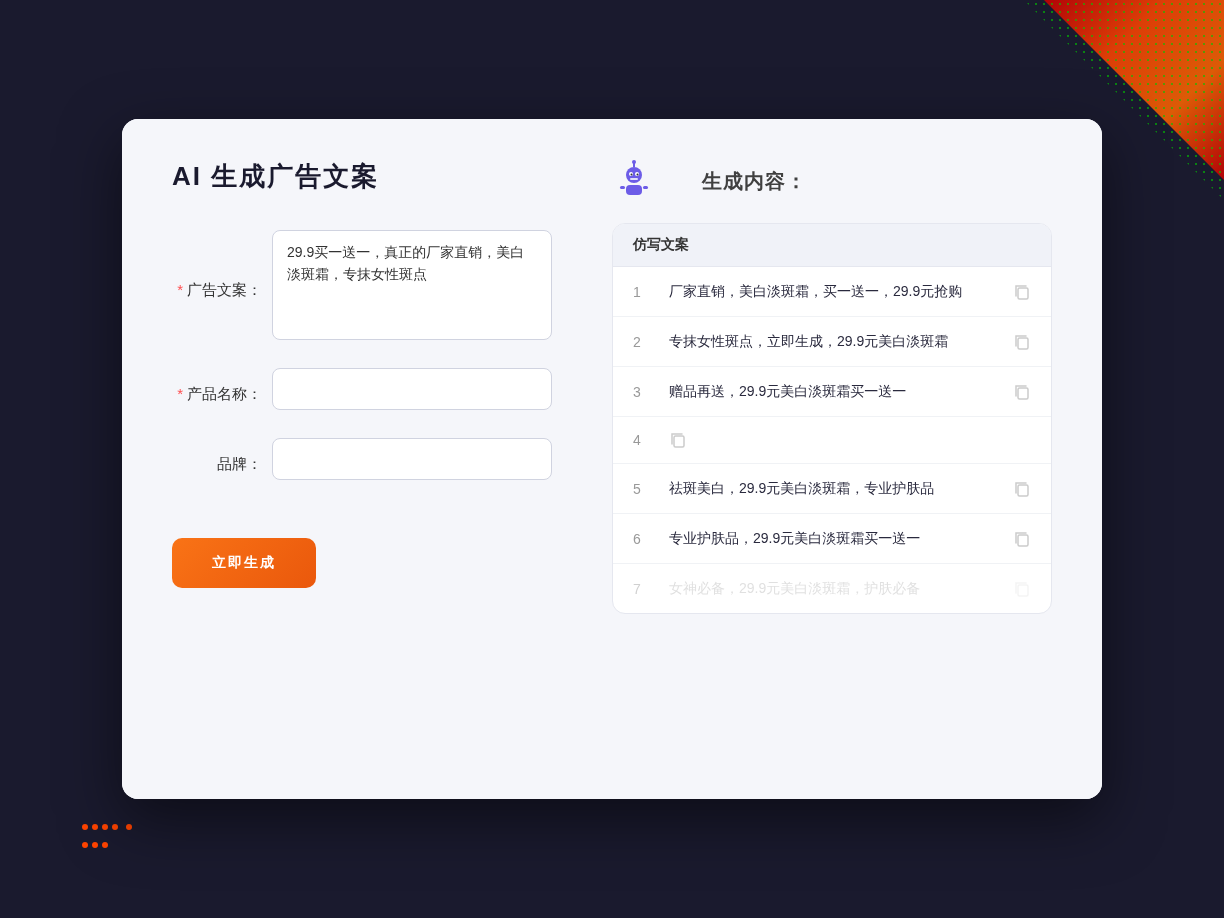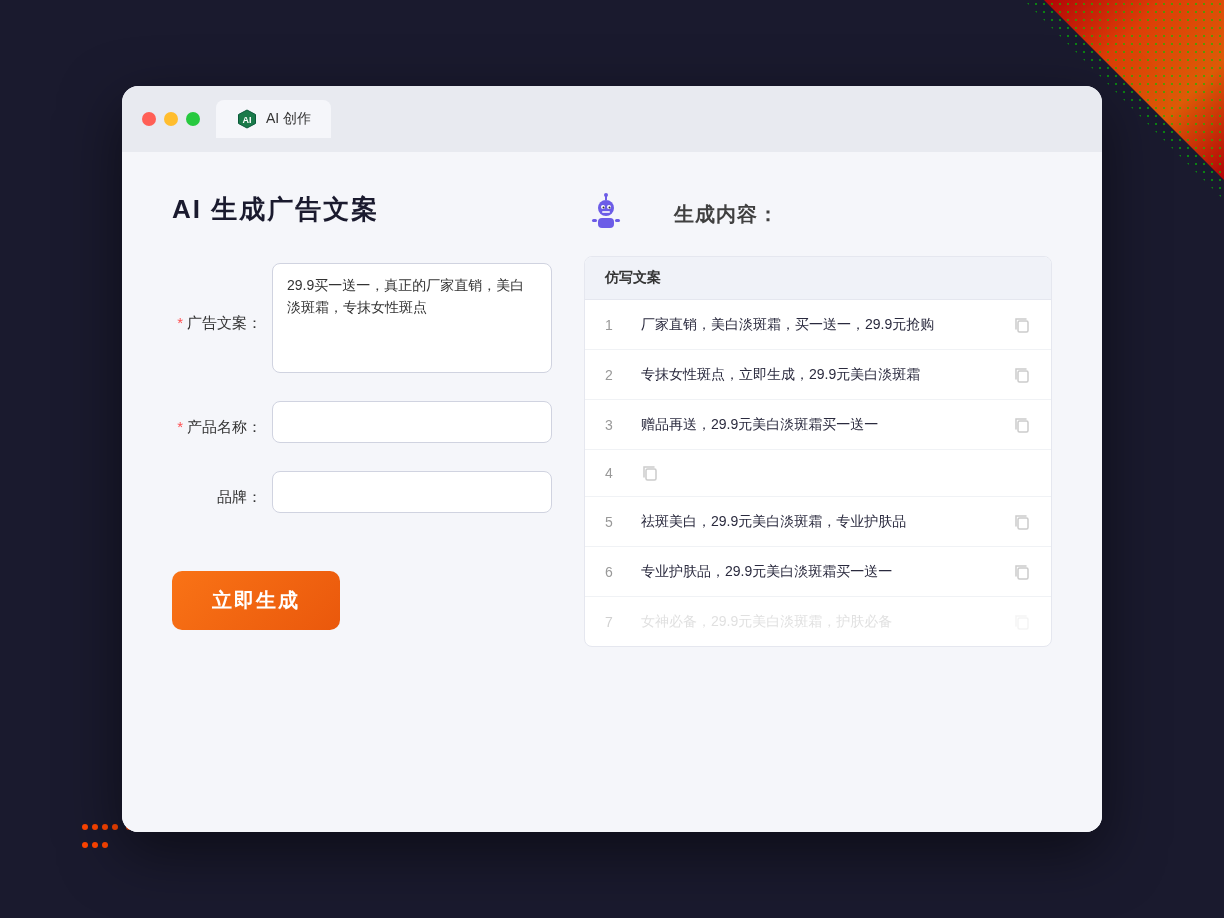--- a/index.html
+++ b/index.html
@@ -99,21 +99,21 @@
       gap: 8px;
       font-size: 14px;
       color: #333;
     }
 
     
     .content-area {
       background: #f5f6fa;
       padding: 40px 50px;
       display: flex;
-      gap: 32px;
+      gap: 60px;
       min-height: 680px;
     }
 
     
     .left-panel {
       flex: 0 0 380px;
     }
 
     .page-title {
       font-size: 26px;
@@ -165,21 +165,21 @@
     input.form-input {
       height: 42px;
     }
 
     .generate-btn {
       background: linear-gradient(135deg, #f97316, #ea580c);
       color: #fff;
       border: none;
       border-radius: 10px;
       padding: 16px 40px;
-      font-size: 20px;
+      font-size: 14px;
       font-weight: 600;
       cursor: pointer;
       margin-top: 30px;
       letter-spacing: 2px;
     }
 
     
     .right-panel {
       flex: 1;
     }
@@ -200,21 +200,21 @@
     .result-title {
       font-size: 20px;
       font-weight: 600;
       color: #404040;
       letter-spacing: 1px;
       margin-left: 32px;
     }
 
     .result-table {
       background: #fff;
-      border-radius: 8px;
+      border-radius: 13px;
       overflow: hidden;
       border: 1px solid #e5e7ef;
     }
 
     .result-table-header {
       background: #f0f2f8;
       padding: 12px 20px;
       font-size: 14px;
       font-weight: 600;
       color: #333;
@@ -275,36 +275,20 @@
 
 <div class="bg-decoration-red"></div>
 <div class="bg-decoration-dots"></div>
 <div class="bg-dots-bottom-left">
   <span></span><span></span><span></span><span></span>
   <span></span><span></span><span></span><span></span>
 </div>
 
 <div class="browser-window">
 
-  <div class="title-bar">
-    <div class="traffic-lights">
-      <div class="traffic-light red"></div>
-      <div class="traffic-light yellow"></div>
-      <div class="traffic-light green"></div>
-    </div>
-    <div class="tab">
-      <span class="hex-icon">
-        <svg width="22" height="22" viewBox="0 0 22 22">
-          <polygon points="11,2 19.5,6.5 19.5,15.5 11,20 2.5,15.5 2.5,6.5" fill="#1a7a4a" stroke="#0a5a3a" stroke-width="1"></polygon>
-          <text x="11" y="15" text-anchor="middle" font-size="9" font-weight="bold" fill="white" font-family="sans-serif">AI</text>
-        </svg>
-      </span>
-      <span>AI 创作</span>
-    </div>
-  </div>
 
   <div class="content-area">
 
     <div class="left-panel">
       <h1 class="page-title">AI 生成广告文案</h1>
 
       
       <div class="form-group">
         <label class="form-label">
           <span class="required-star">*</span><span>广告文案：</span>

